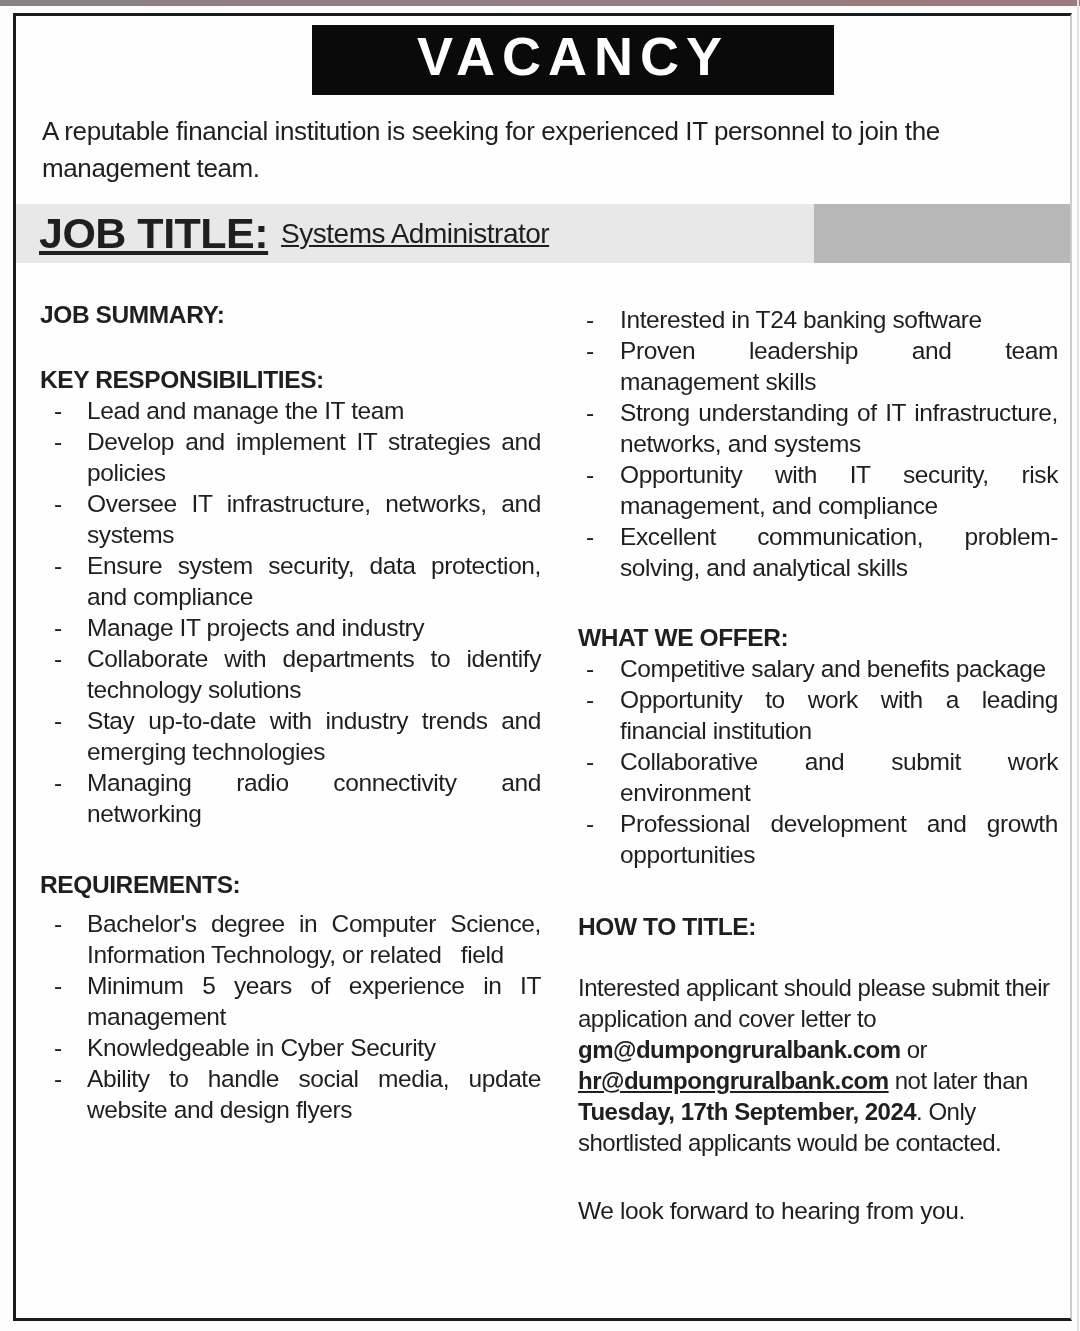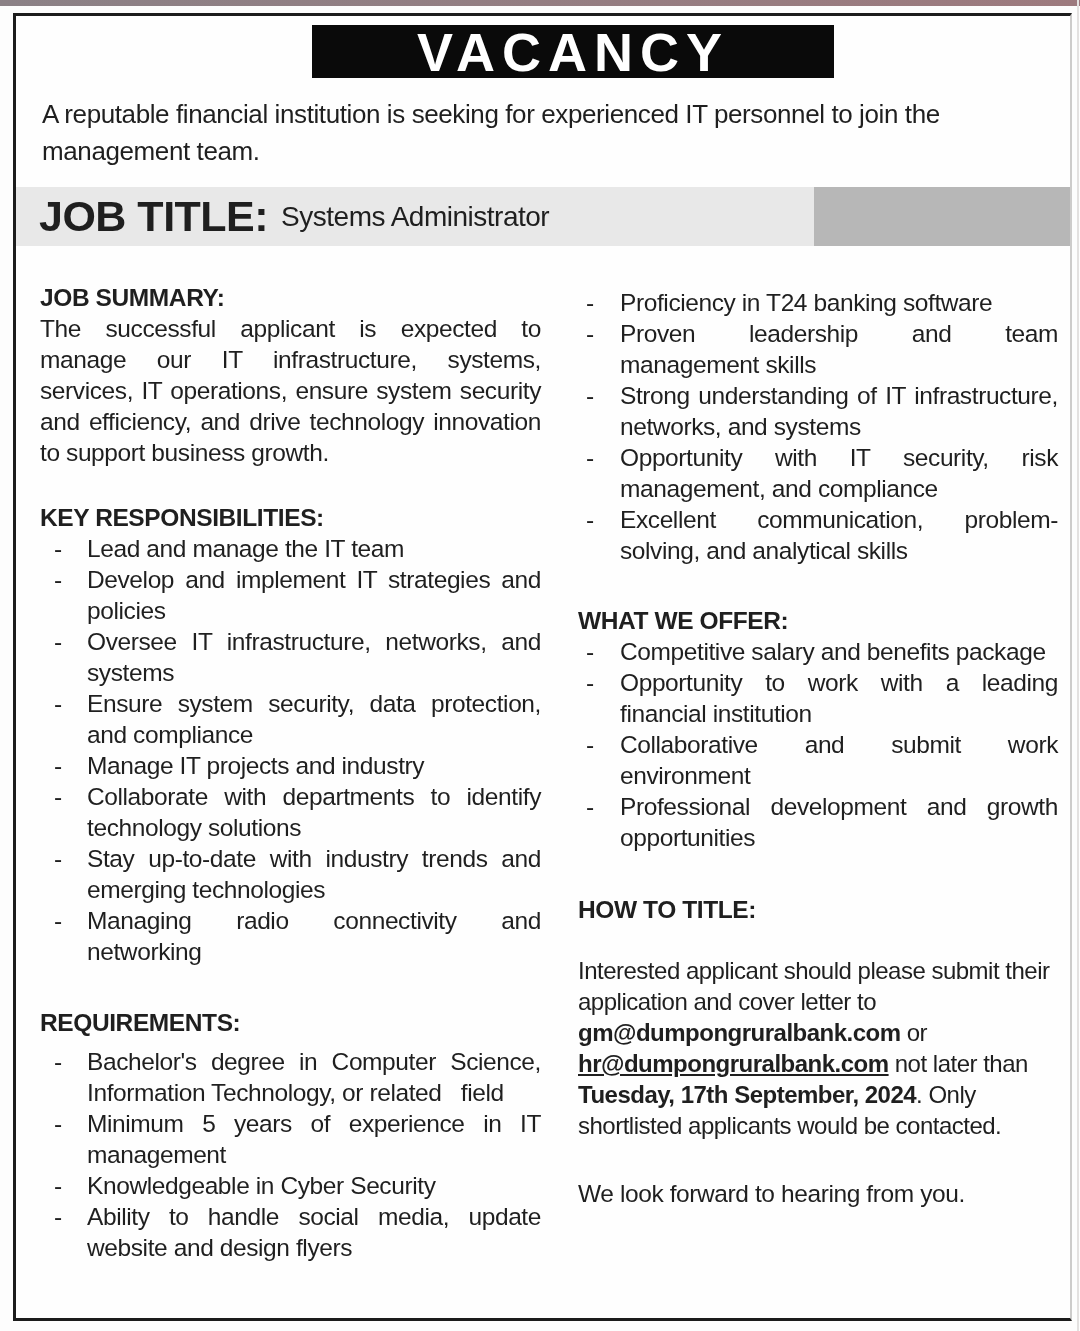--- a/index.html
+++ b/index.html
@@ -23,36 +23,36 @@
   .page {
     position:absolute; left:13px; top:13px; width:1059px; height:1308px;
     background:var(--page-bg,#fefefe);
     border:3px solid var(--border-color,#1c1c1c);
     border-right:2px solid #cdcccb;
     overflow:hidden;
   }
 
   
   .banner {
-    margin:9px 0 0 296px; width:522px; height:53px;
+    margin:9px 0 0 296px; width:522px; height:70px;
     background:var(--banner-bg,#0a0a0a);
-    display:flex; align-items:center; justify-content:center;
+    display:flex; justify-content:center;
   }
   .banner span {
     color:#ffffff; font-weight:bold; font-size:54px; letter-spacing:7px;
   }
 
   
   .intro {
     margin:18px 30px 1px 26px;
     font-size:26px; line-height:37px; letter-spacing:-0.4px;
   }
 
   
-  .titlebar { margin-top:17px; height:59px; display:flex; }
+  .titlebar { margin-top:17px; height:59px; display:flex;text-decoration:underline; }
   .titlebar-light {
     flex:1; background:var(--titlebar-light,#e8e8e8);
     display:flex; align-items:center; padding-left:23px;
     white-space:nowrap; overflow:hidden;
   }
   .titlebar-dark { width:256px; background:var(--titlebar-dark,#b7b7b7); }
   .jt-label { font-weight:bold; font-size:43px; letter-spacing:-0.5px; }
   .jt-value { font-size:28px; letter-spacing:-0.5px; margin-left:13px; }
 
   
@@ -102,21 +102,20 @@
         <span class="jt-label">JOB TITLE:</span>
         <span class="jt-value">Systems Administrator</span>
       </div>
       <div class="titlebar-dark"></div>
     </div>
 
     <div class="columns">
 
       <div class="col col-left">
         <h3 class="h-summary">JOB SUMMARY:</h3>
-        <p class="para-justify">The successful applicant is expected to manage our IT infrastructure, systems, services, IT operations, ensure system security and efficiency, and drive technology innovation to support business growth.</p>
 
         <h3 class="h-keyresp">KEY RESPONSIBILITIES:</h3>
         <div class="bullet-list">
             <div class="bullet-item">
               <span class="dash">-</span>
               <span class="bullet-text">Lead and manage the IT team</span>
             </div>
             <div class="bullet-item">
               <span class="dash">-</span>
               <span class="bullet-text">Develop and implement IT strategies and policies</span>
@@ -167,21 +166,21 @@
             </div>
           </div>
       </div>
 
       <div class="divider"></div>
 
       <div class="col col-right">
         <div class="bullet-list list-reqcont">
             <div class="bullet-item">
               <span class="dash">-</span>
-              <span class="bullet-text">Proficiency in T24 banking software</span>
+              <span class="bullet-text">Interested in T24 banking software</span>
             </div>
             <div class="bullet-item">
               <span class="dash">-</span>
               <span class="bullet-text">Proven leadership and team management skills</span>
             </div>
             <div class="bullet-item">
               <span class="dash">-</span>
               <span class="bullet-text">Strong understanding of IT infrastructure, networks, and systems</span>
             </div>
             <div class="bullet-item">

